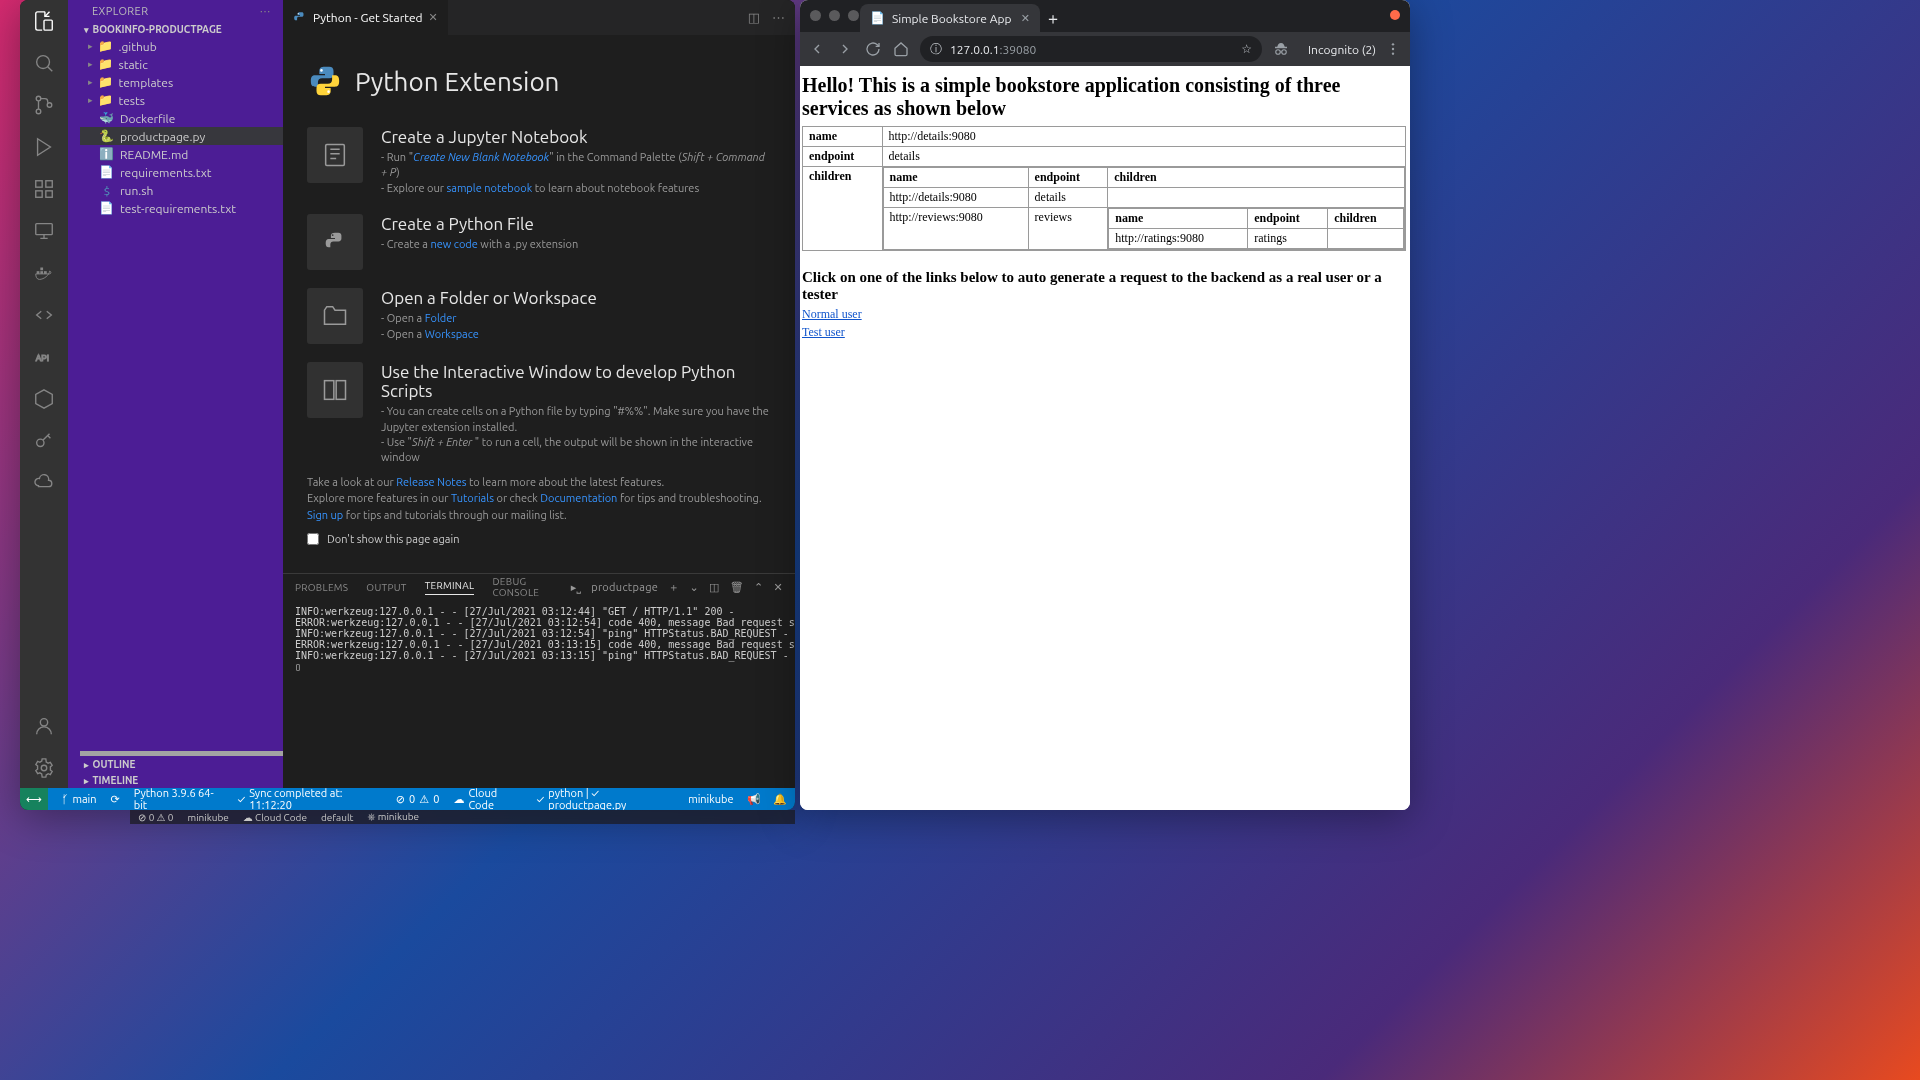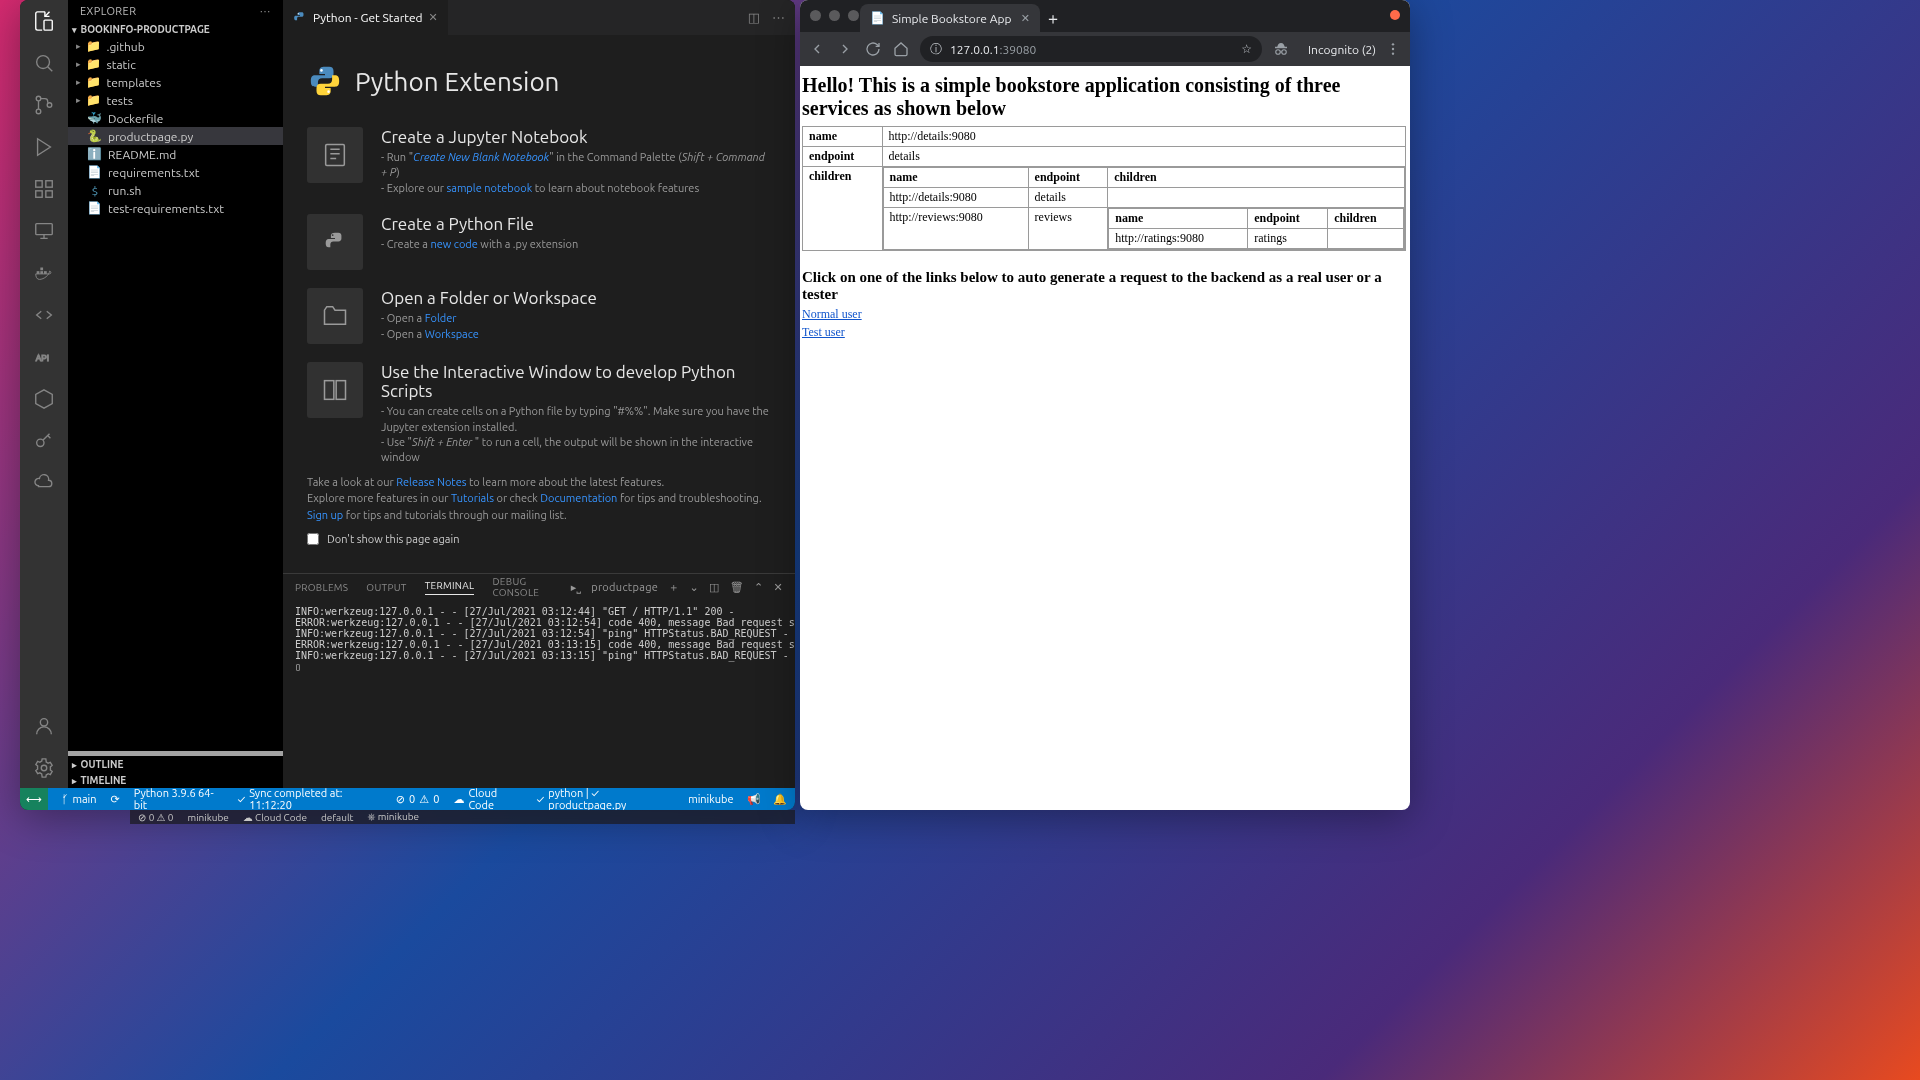--- a/index.html
+++ b/index.html
@@ -15,21 +15,21 @@
 .tl-r { background: #ff5f57; } .tl-y { background: #febc2e; } .tl-g { background: #28c840; }
 .titlebar-title { color: #ccc; font-size: 11px; }
 
 .vs-body { flex: 1; display: flex; min-height: 0; }
 .activitybar { width: 48px; background: #333333; display: flex; flex-direction: column; align-items: center; padding-top: 9px; gap: 18px; }
 .activity-icon { width: 24px; height: 24px; display: flex; align-items: center; justify-content: center; color: #858585; }
 .activity-icon.active { color: #fff; }
 .activity-icon svg { width: 22px; height: 22px; }
 .activitybar-bottom { margin-top: auto; margin-bottom: 8px; display: flex; flex-direction: column; align-items: center; gap: 18px; }
 
-.sidebar { width: 215px; background: #000000; color: #bbb; display: flex; flex-direction: column; font-size: 11px; }
+.sidebar { width: 215px; background: #4c1d95; color: #bbb; display: flex; flex-direction: column; font-size: 11px; padding-left: 12px; }
 .side-head { height: 22px; padding: 0 12px; display: flex; align-items: center; justify-content: space-between; text-transform: uppercase; letter-spacing: .4px; color: #bbb; }
 .side-head-dots { color: #888; }
 .section-title { padding: 2px 4px; display: flex; align-items: center; gap: 4px; font-weight: 700; color: #ccc; font-size: 10px; text-transform: uppercase; }
 .chev::before { content: "▾"; display: inline-block; color: #ccc; font-size: 9px; }
 .chev.collapsed::before { content: "▸"; }
 .tree { flex: 1; overflow: auto; }
 .tree-item { display: flex; align-items: center; gap: 6px; padding: 1px 0 1px 20px; color: #ccc; font-size: 12px; height: 18px; }
 .tree-item.sel { background: #37373d; }
 .tree-icon { width: 14px; height: 14px; display: flex; align-items: center; justify-content: center; }
 .folder-ic { color: #c09553; }
@@ -90,21 +90,21 @@
 
 .cnav { height: 34px; background: #35363a; display: flex; align-items: center; padding: 0 8px; gap: 10px; }
 .cnav-icon { width: 18px; height: 18px; color: #9aa0a6; display: flex; align-items: center; justify-content: center; }
 .cnav-icon svg { width: 16px; height: 16px; }
 .urlbar { flex: 1; height: 26px; background: #202124; border-radius: 13px; display: flex; align-items: center; padding: 0 10px; color: #bdc1c6; font-size: 12px; gap: 8px; }
 .url-path { color: #9aa0a6; }
 .cnav-right { display: flex; align-items: center; gap: 8px; }
 .incog { color: #e8eaed; font-size: 12px; display: flex; align-items: center; gap: 18px; }
 .incog-ic { width: 18px; height: 18px; }
 
-.page { flex: 1; background: #fff; padding: 8px 4px 4px 2px; color: #000; font-family: "Times New Roman", serif; overflow: auto; border-radius: 17px; }
+.page { flex: 1; background: #fff; padding: 8px 4px 4px 2px; color: #000; font-family: "Times New Roman", serif; overflow: auto; }
 .page h2 { font-size: 20px; font-weight: 700; margin-bottom: 6px; }
 .tbl { border-collapse: collapse; width: 100%; font-size: 12px; }
 .tbl, .tbl th, .tbl td { border: 1px solid #9a9a9a; }
 .tbl th, .tbl td { padding: 2px 6px; text-align: left; vertical-align: top; font-weight: 700; }
 .tbl td { font-weight: 400; }
 .page h3 { font-size: 15px; font-weight: 700; margin-top: 18px; margin-bottom: 4px; }
 .page a { color: #1155cc; text-decoration: underline; display: block; margin-top: 3px; font-size: 12px; }
 
 </style>
 </head>

